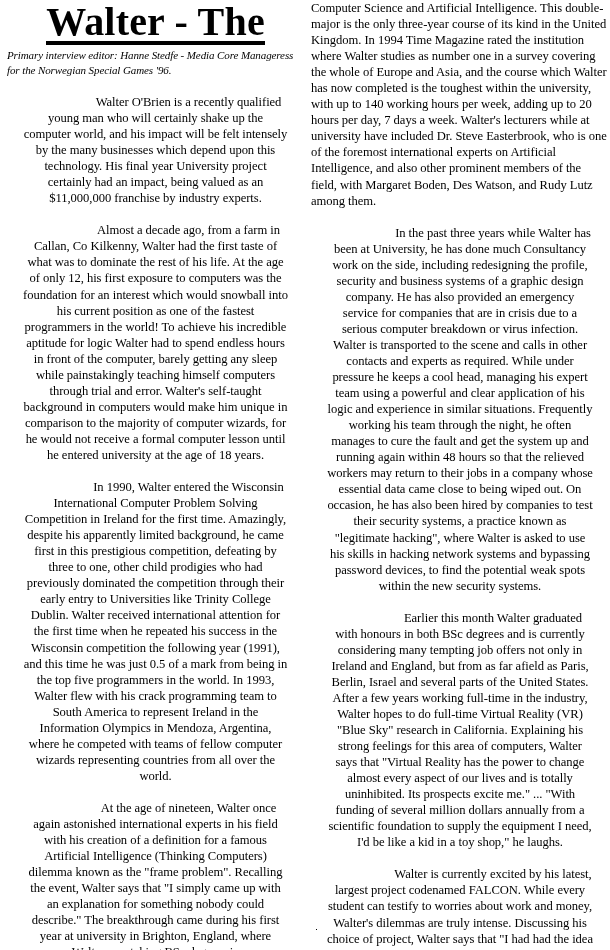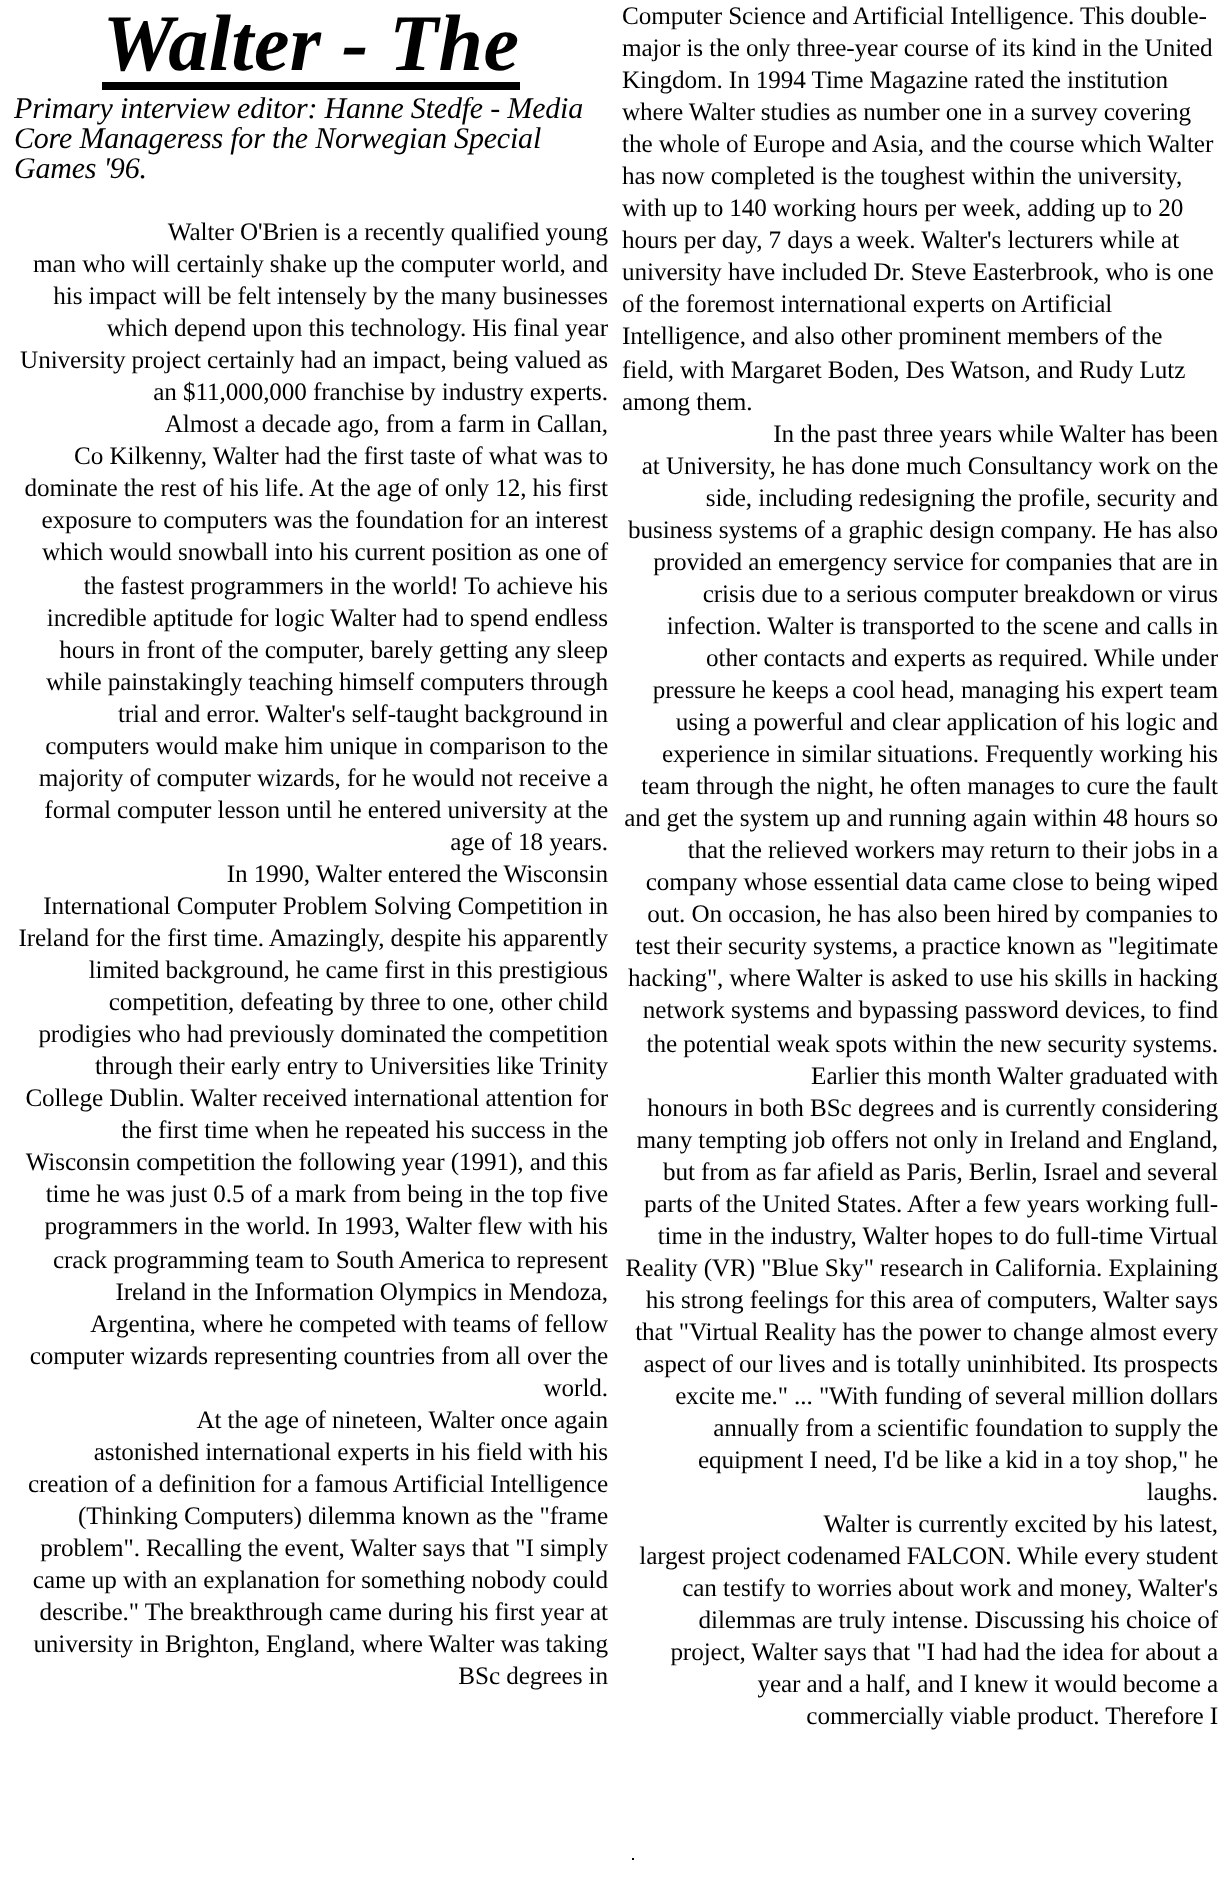--- a/index.html
+++ b/index.html
@@ -41,34 +41,34 @@
       line-height: 43px;
       letter-spacing: 0.2px;
     }
     .title .line {
       display: inline-block;
       border-bottom: 4px solid #000;
       line-height: 36px;
       padding-bottom: 1px;
       margin-bottom: 3px;
     }
-    .title .line1 { margin-top: 1px; font-style: italic; }
+    .title .line1 { margin-top: 1px; }
 
     .byline {
       font-style: italic;
-      font-size: 15px;
+      font-size: 11px;
       line-height: 15px;
       margin: 0 0 15px 0;
       letter-spacing: -0.1px;
     }
 
     p.para {
-      margin: 0;
+      margin: 16px;
       text-indent: 66px;
-      text-align: right;
+      text-align: center;
     }
     p.cont {
       margin: 0;
       text-indent: 0;
     }
     .stray-dot {
       position: absolute;
       left: 316px;
       top: 929px;
       width: 1px;

